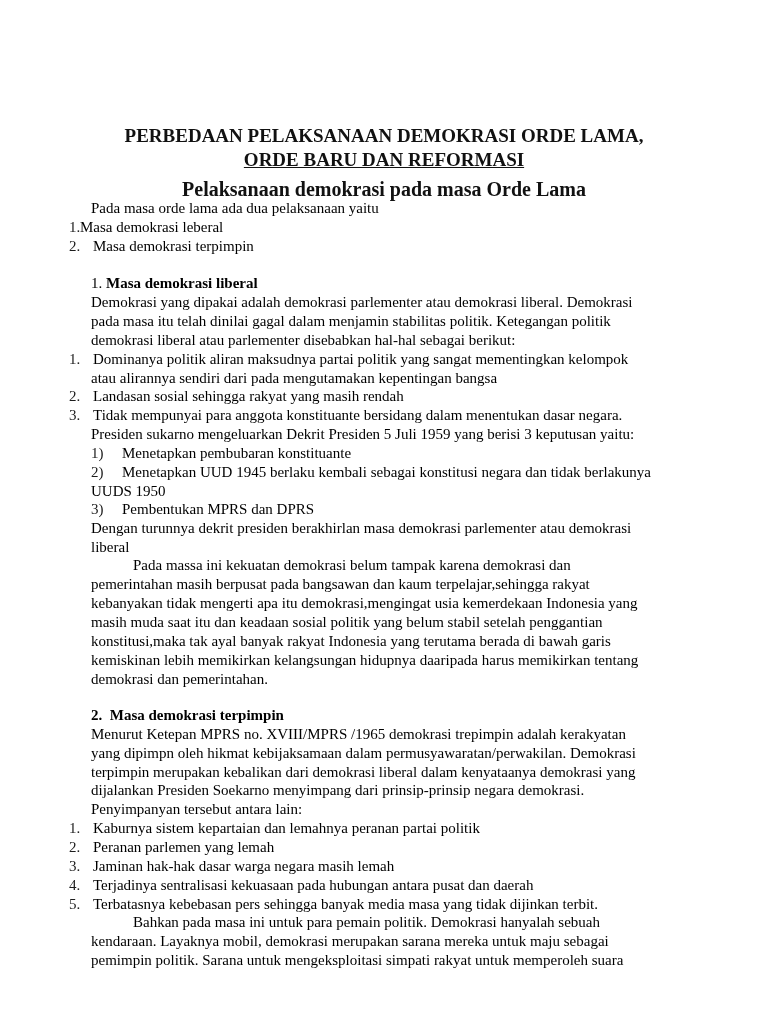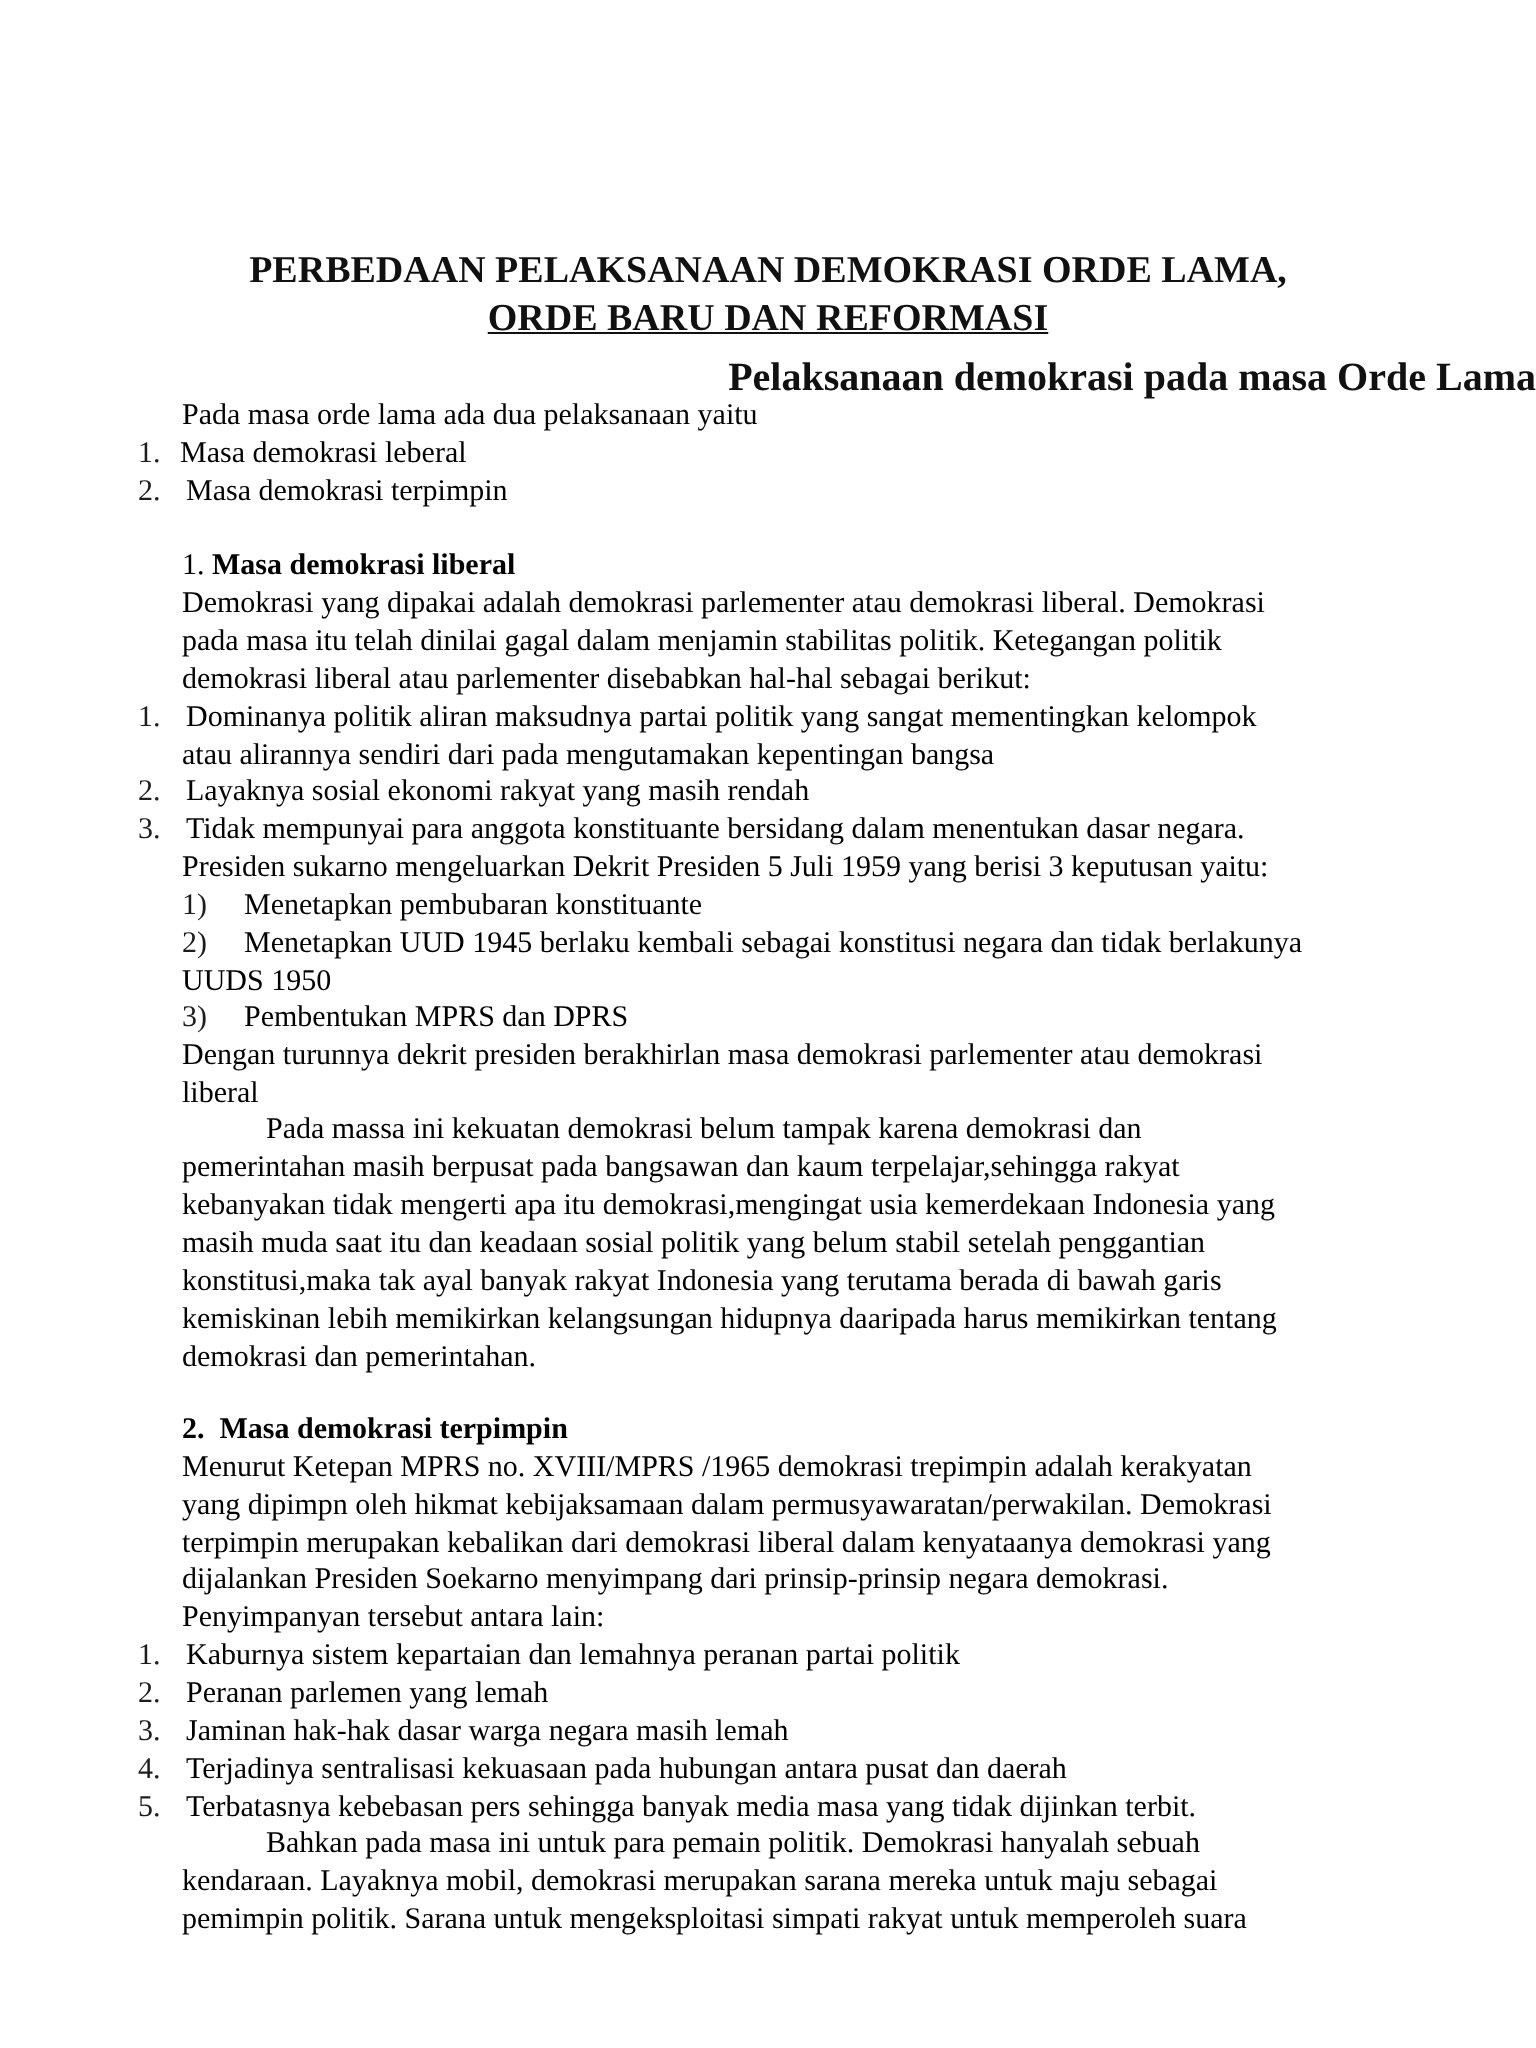--- a/index.html
+++ b/index.html
@@ -56,42 +56,42 @@
     }
     .bold { font-weight: bold; }
   </style>
 </head>
 <body>
 
 <div class="page">
 
   <div class="title" style="top:94px;">PERBEDAAN  PELAKSANAAN DEMOKRASI ORDE LAMA,</div>
   <div class="title" style="top:118px;text-decoration:underline;">ORDE BARU DAN REFORMASI</div>
-  <div class="subtitle" style="top:146px;text-align:right;">Pelaksanaan demokrasi pada masa Orde Lama</div>
+  <div class="subtitle" style="top:146px;">Pelaksanaan demokrasi pada masa Orde Lama</div>
 
   <div class="line" style="left:91px; top:169px;">Pada masa orde lama ada dua pelaksanaan yaitu</div>
   <div class="num" style="left:69px; top:188px;">1.</div>
-  <div class="line" style="left:90px; top:188px;">Masa demokrasi leberal</div>
+  <div class="line" style="left:80px; top:188px;">Masa demokrasi leberal</div>
   <div class="num" style="left:69px; top:207px;">2.</div>
   <div class="line" style="left:93px; top:207px;">Masa demokrasi terpimpin</div>
 
   <div class="line" style="left:91px; top:244px;">
     <span>1.</span>
     <span class="bold">Masa demokrasi liberal</span>
   </div>
 
   <div class="line" style="left:91px; top:263px;">Demokrasi yang dipakai adalah demokrasi parlementer atau demokrasi liberal. Demokrasi</div>
   <div class="line" style="left:91px; top:282px;text-align:center;">pada masa itu telah dinilai gagal dalam menjamin stabilitas politik. Ketegangan politik</div>
   <div class="line" style="left:91px; top:301px;">demokrasi liberal atau parlementer disebabkan hal-hal sebagai berikut:</div>
 
   <div class="num" style="left:69px; top:320px;">1.</div>
   <div class="line" style="left:93px; top:320px;">Dominanya politik aliran maksudnya partai politik yang sangat mementingkan kelompok</div>
   <div class="line" style="left:91px; top:339px;">atau alirannya sendiri dari pada mengutamakan kepentingan bangsa</div>
   <div class="num" style="left:69px; top:357px;">2.</div>
-  <div class="line" style="left:93px; top:357px;">Layaknya sosial ekonomi rakyat yang masih rendah</div>
+  <div class="line" style="left:93px; top:357px;">Landasan sosial sehingga rakyat yang masih rendah</div>
   <div class="num" style="left:69px; top:376px;">3.</div>
   <div class="line" style="left:93px; top:376px;">Tidak mempunyai para anggota konstituante bersidang dalam menentukan dasar negara.</div>
   <div class="line" style="left:91px; top:395px;">Presiden sukarno mengeluarkan Dekrit Presiden 5 Juli 1959 yang berisi 3 keputusan yaitu:</div>
 
   <div class="num" style="left:91px; top:414px;">1)</div>
   <div class="line" style="left:122px; top:414px;">Menetapkan pembubaran konstituante</div>
   <div class="num" style="left:91px; top:433px;">2)</div>
   <div class="line" style="left:122px; top:433px;">Menetapkan UUD 1945 berlaku kembali sebagai konstitusi negara dan tidak berlakunya</div>
   <div class="line" style="left:91px; top:452px;">UUDS 1950</div>
   <div class="num" style="left:91px; top:470px;">3)</div>

